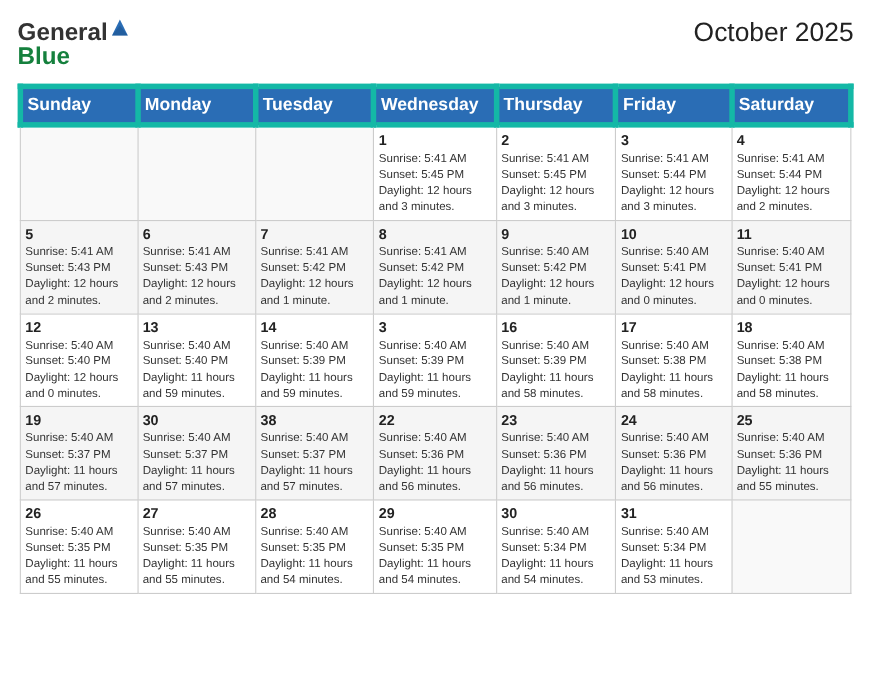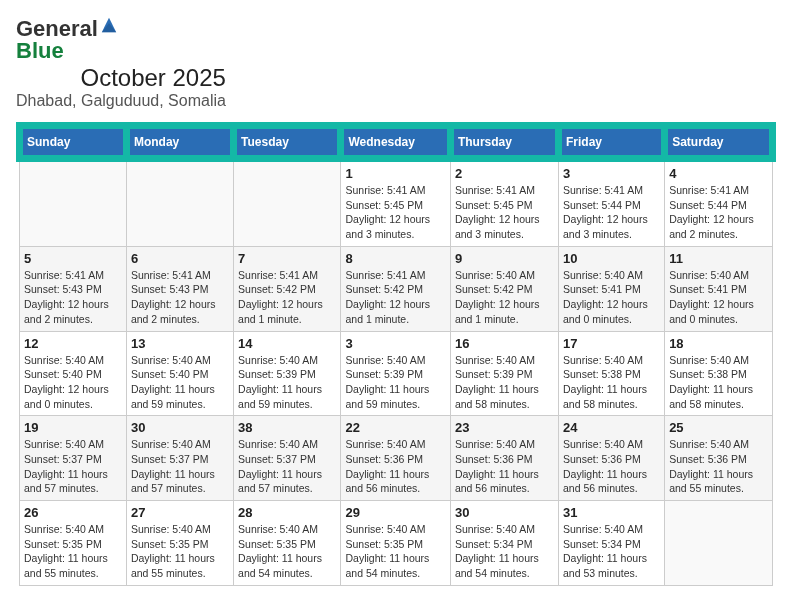--- a/index.html
+++ b/index.html
@@ -8,21 +8,20 @@
       background: #fff;
       width: 792px;
       min-height: 612px;
       padding: 16px;
     }
     .header {
       display: flex;
       justify-content: space-between;
       align-items: flex-start;
       margin-bottom: 12px;
-      flex-direction: column;
     }
     .logo {
       display: flex;
       align-items: center;
     }
     .logo-general { color: #333; }
     .logo-icon {
       width: 18px;
       height: 18px;
       margin-left: 2px;
@@ -43,23 +42,23 @@
     table {
       width: 100%;
       border-collapse: collapse;
       font-size: 11px;
     }
     thead tr th {
       background: #2a6db5;
       color: #fff;
       padding: 6px 4px;
       text-align: left;
-      font-size: 12px;
+      font-size: 16px;
       font-weight: bold;
-      border: 7px solid #14b8a6;
+      border: 5px solid #14b8a6;
     }
     tbody tr td {
       border: 1px solid #ccc;
       vertical-align: top;
       padding: 4px 4px;
       width: 113px;
       min-height: 80px;
       background: #fff;
     }
     tbody tr:nth-child(even) td {
@@ -91,21 +90,20 @@
         <svg class="logo-icon" viewBox="0 0 20 20" width="20" height="20">
           <polygon points="2,18 10,2 18,18" fill="#2a6db5"></polygon>
           <polygon points="10,8 18,18 2,18" fill="#1a4f8a" opacity="0.5"></polygon>
         </svg>
       </div>
       <div style="font-size:22px;font-weight:bold;color:#15803d;margin-top:-4px;">Blue</div>
     </div>
   </div>
   <div class="title-block">
     <div class="month-title">October 2025</div>
-    <div class="location">Dhabad, Galguduud, Somalia</div>
   </div>
 </div>
 
 <table>
   <thead>
     <tr>
       <th>Sunday</th>
       <th>Monday</th>
       <th>Tuesday</th>
       <th>Wednesday</th>

